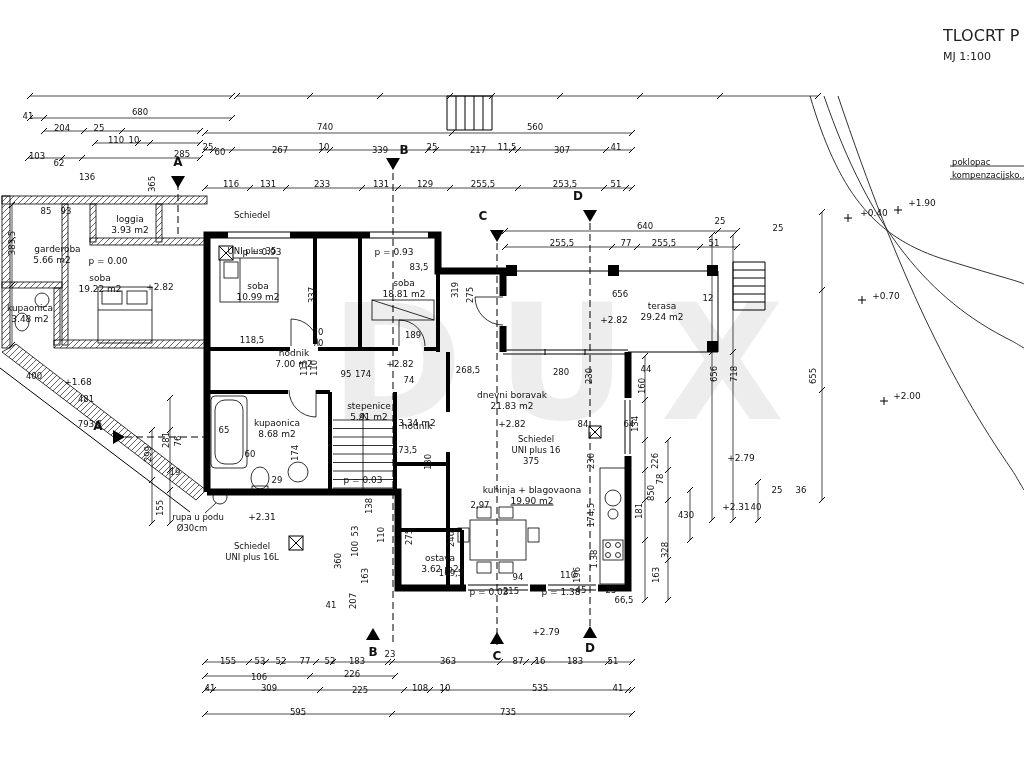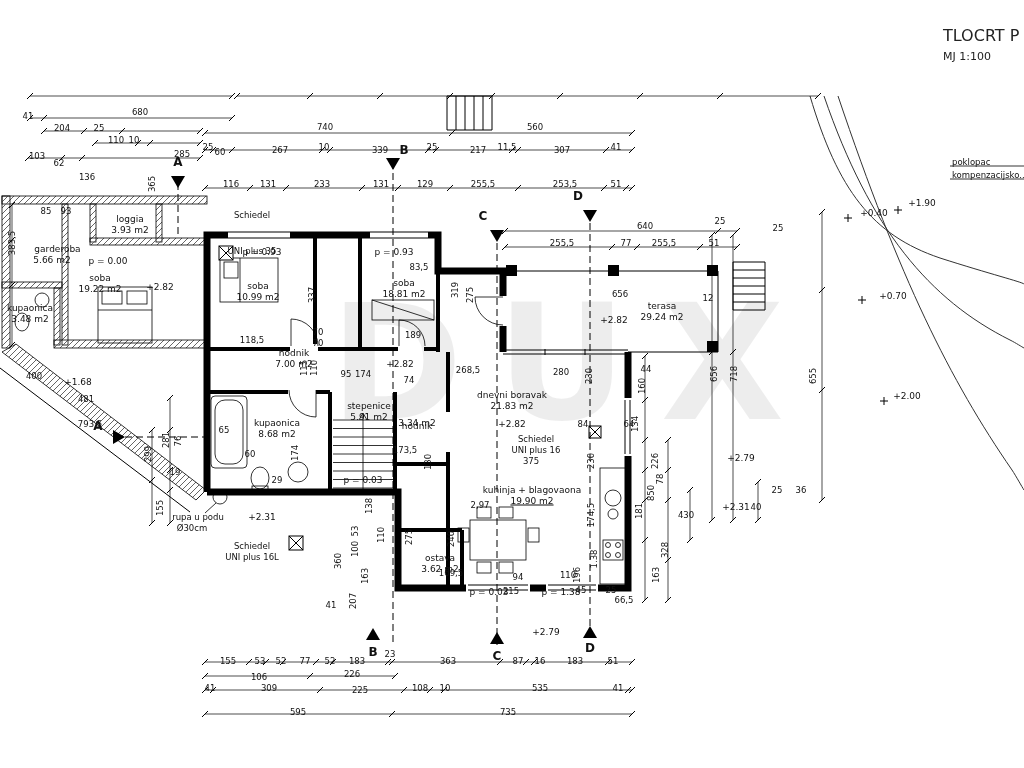--- a/index.html
+++ b/index.html
@@ -464,21 +464,21 @@
       <span class="lbl elev" style="left: 400px; top: 364px;">+2.82</span>
       <span class="lbl elev" style="left: 512px; top: 424px;">+2.82</span>
       <span class="lbl elev" style="left: 614px; top: 320px;">+2.82</span>
       <span class="lbl elev" style="left: 78px; top: 382px;">+1.68</span>
       <span class="lbl elev" style="left: 262px; top: 517px;">+2.31</span>
       <span class="lbl elev" style="left: 736px; top: 507px;">+2.31</span>
       <span class="lbl elev" style="left: 741px; top: 458px;">+2.79</span>
       <span class="lbl elev" style="left: 546px; top: 632px;">+2.79</span>
       <span class="lbl elev" style="left: 874px; top: 213px;">+0.40</span>
       <span class="lbl elev" style="left: 922px; top: 203px;">+1.90</span>
-      <span class="lbl elev" style="left: 886px; top: 296px; margin-left: 7px;">+0.70</span>
+      <span class="lbl elev" style="left: 886px; top: 296px;">+0.70</span>
       <span class="lbl elev" style="left: 907px; top: 396px;">+2.00</span>
       <span class="lbl elev" style="left: 262px; top: 252px;">p = 0.93</span>
       <span class="lbl elev" style="left: 394px; top: 252px;">p = 0.93</span>
       <span class="lbl elev" style="left: 363px; top: 480px;">p = 0.03</span>
       <span class="lbl elev" style="left: 489px; top: 592px;">p = 0.03</span>
       <span class="lbl elev" style="left: 561px; top: 592px;">p = 1.38</span>
       <span class="lbl anno" style="left: 252px; top: 215px;">Schiedel</span>
       <span class="lbl anno" style="left: 252px; top: 226px; margin-top: 25px;">UNI plus 35</span>
       <span class="lbl anno" style="left: 536px; top: 439px;">Schiedel</span>
       <span class="lbl anno" style="left: 536px; top: 450px;">UNI plus 16</span>

